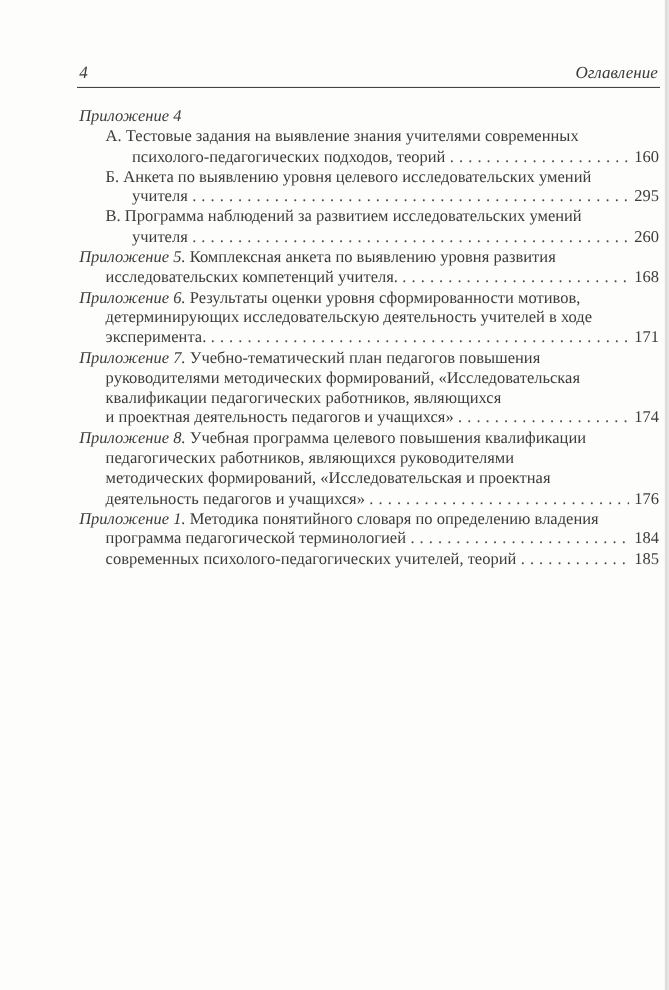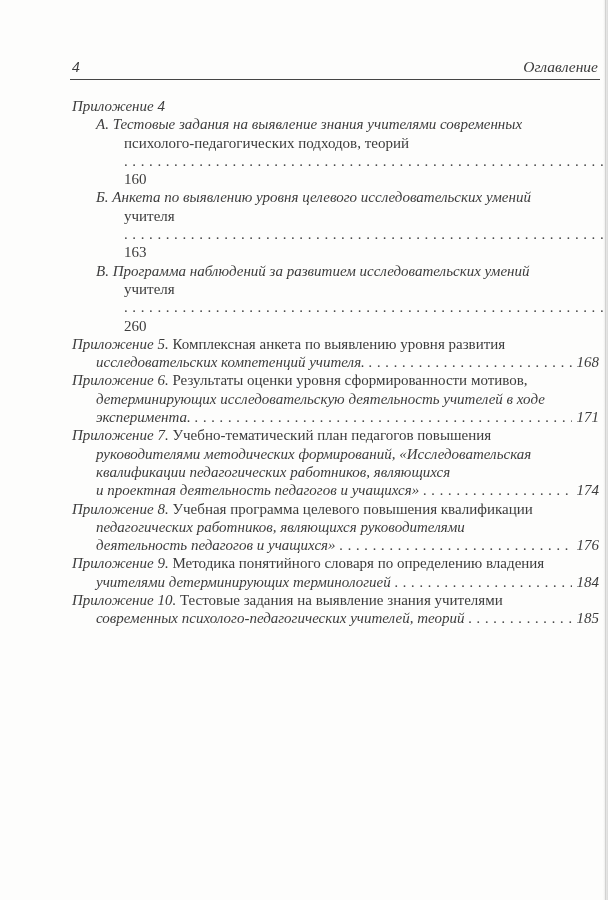--- a/index.html
+++ b/index.html
@@ -28,22 +28,22 @@
     padding:0 9px 0 72px;
   }
   .ln{
     display:flex;align-items:baseline;
     line-height:18.3px;
     white-space:nowrap;
   }
   .ln .main{flex:0 0 auto;}
   .ln .pfx{}
   .i0{padding-left:0;}
-  .i1{padding-left:24px;font-style:italic;}
-  .i2{padding-left:48px;flex-direction:column;}
+  .i1{padding-left:24px;}
+  .i2{padding-left:48px;}
   .leader{
     flex:1 1 auto;
     overflow:hidden;
     white-space:nowrap;
     min-width:10px;
     margin:0 5px 0 4px;
     color:#474747;
   }
   .leader::after{
     content:"..................................................................................................";
@@ -86,21 +86,21 @@
         <span class="pg">160</span>
       </div>
 
     <div class="ln i1">
         <span class="main"><i class="pfx"></i><span>Б. Анкета по выявлению уровня целевого исследовательских умений</span></span>
       </div>
 
     <div class="ln i2">
         <span class="main"><i class="pfx"></i><span>учителя</span></span>
         <span class="leader"></span>
-        <span class="pg">163</span>
+        <span class="pg">295</span>
       </div>
 
     <div class="ln i1">
         <span class="main"><i class="pfx"></i><span>В. Программа наблюдений за развитием исследовательских умений</span></span>
       </div>
 
     <div class="ln i2">
         <span class="main"><i class="pfx"></i><span>учителя</span></span>
         <span class="leader"></span>
         <span class="pg">260</span>
@@ -149,40 +149,40 @@
       </div>
 
     <div class="ln i0">
         <span class="main"><i class="pfx">Приложение 8.</i><span> Учебная программа целевого повышения квалификации</span></span>
       </div>
 
     <div class="ln i1">
         <span class="main"><i class="pfx"></i><span>педагогических работников, являющихся руководителями</span></span>
       </div>
 
+    <div class="ln i1">
+        <span class="main"><i class="pfx"></i><span>методических формирований, «Исследовательская и проектная</span></span>
+      </div>
 
     <div class="ln i1">
         <span class="main"><i class="pfx"></i><span>деятельность педагогов и учащихся»</span></span>
         <span class="leader"></span>
         <span class="pg">176</span>
       </div>
 
     <div class="ln i0">
-        <span class="main"><i class="pfx">Приложение 9.</i><span> Методика понятийного словаря по определению владения</span></span>
+        <span class="main"><i class="pfx">Приложение 1.</i><span> Методика понятийного словаря по определению владения</span></span>
       </div>
 
     <div class="ln i1">
-        <span class="main"><i class="pfx"></i><span>учителями детерминирующих терминологией</span></span>
+        <span class="main"><i class="pfx"></i><span>программа педагогической терминологией</span></span>
         <span class="leader"></span>
         <span class="pg">184</span>
       </div>
 
-    <div class="ln i0">
-        <span class="main"><i class="pfx">Приложение 10.</i><span> Тестовые задания на выявление знания учителями</span></span>
-      </div>
 
     <div class="ln i1">
         <span class="main"><i class="pfx"></i><span>современных психолого-педагогических учителей, теорий</span></span>
         <span class="leader"></span>
         <span class="pg">185</span>
       </div>
 
   </div>
 
   <div class="scan-edge"></div>

